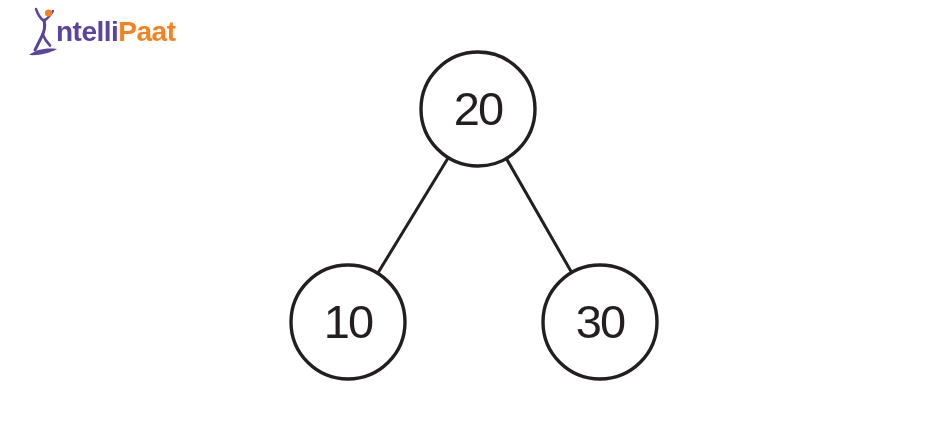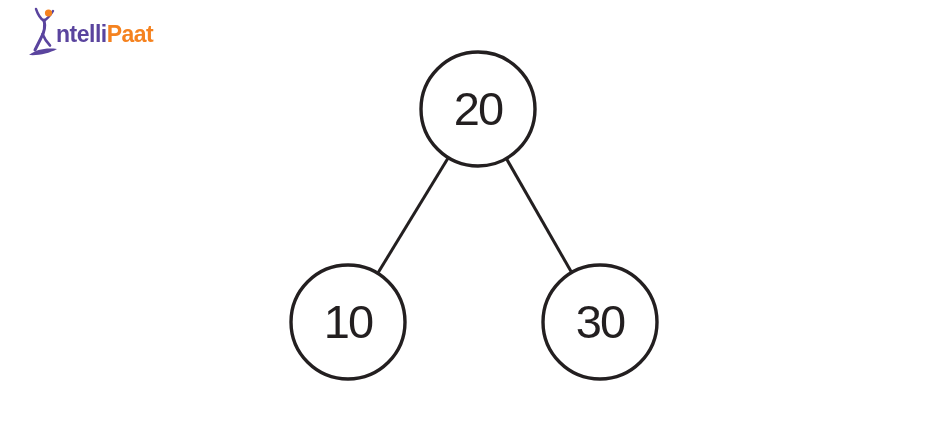--- a/index.html
+++ b/index.html
@@ -24,21 +24,21 @@
     align-items: flex-end;
     height: 52px;
   }
   .logo-figure {
     width: 30px;
     height: 52px;
     flex: 0 0 auto;
     margin-right: -2px;
   }
   .logo-text {
-    font-size: 23px;
+    font-size: 28px;
     font-weight: bold;
     letter-spacing: -0.5px;
     line-height: 1;
     padding-bottom: 12px;
     white-space: nowrap;
   }
   .lt-primary { color: var(--logo-purple, #5A449E); }
   .lt-secondary { color: var(--logo-orange, #F5821F); }
   
   #tree-svg {

